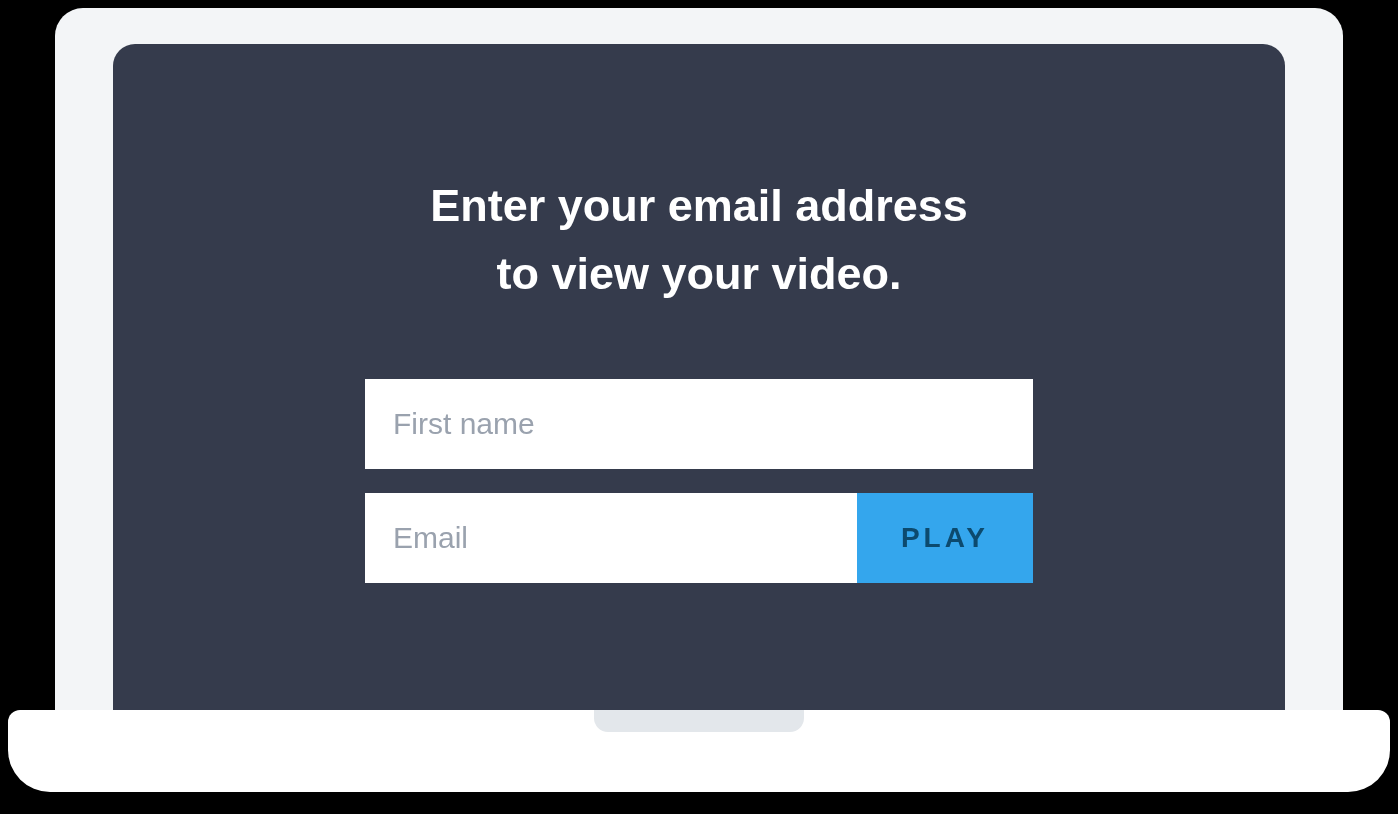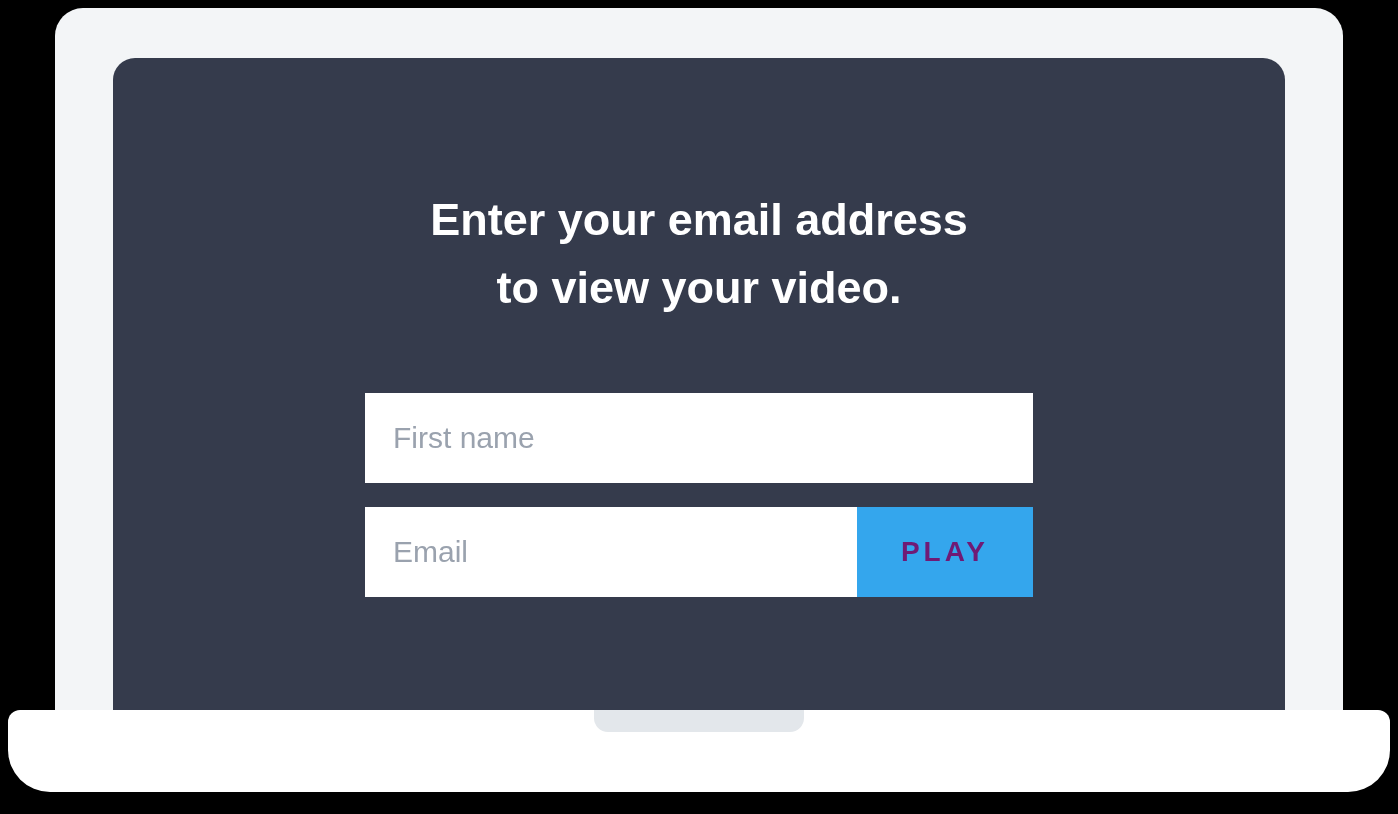--- a/index.html
+++ b/index.html
@@ -22,21 +22,21 @@
       height: 814px;
     }
     .screen-bezel {
       position: absolute;
       top: 8px;
       left: 55px;
       right: 55px;
       height: 702px;
       background: #f3f5f7;
       border-radius: 28px 28px 0 0;
-      padding: 50px 58px 0 58px;
+      padding: 36px 58px 0 58px;
     }
     .screen-inner {
       width: 100%;
       height: 100%;
       background: #353b4c;
       border-radius: 22px 22px 0 0;
       display: flex;
       flex-direction: column;
       align-items: center;
       padding-top: 128px;
@@ -88,21 +88,21 @@
       font-family: inherit;
     }
     .email-input::placeholder {
       color: #9aa2ae;
     }
     .play-button {
       width: 176px;
       height: 90px;
       border: none;
       background: #34a6ed;
-      color: #701a75;
+      color: #0c4a6e;
       font-size: 28px;
       font-weight: 700;
       letter-spacing: 4px;
       cursor: pointer;
       font-family: inherit;
     }
     .laptop-base {
       position: absolute;
       bottom: 22px;
       left: 8px;

